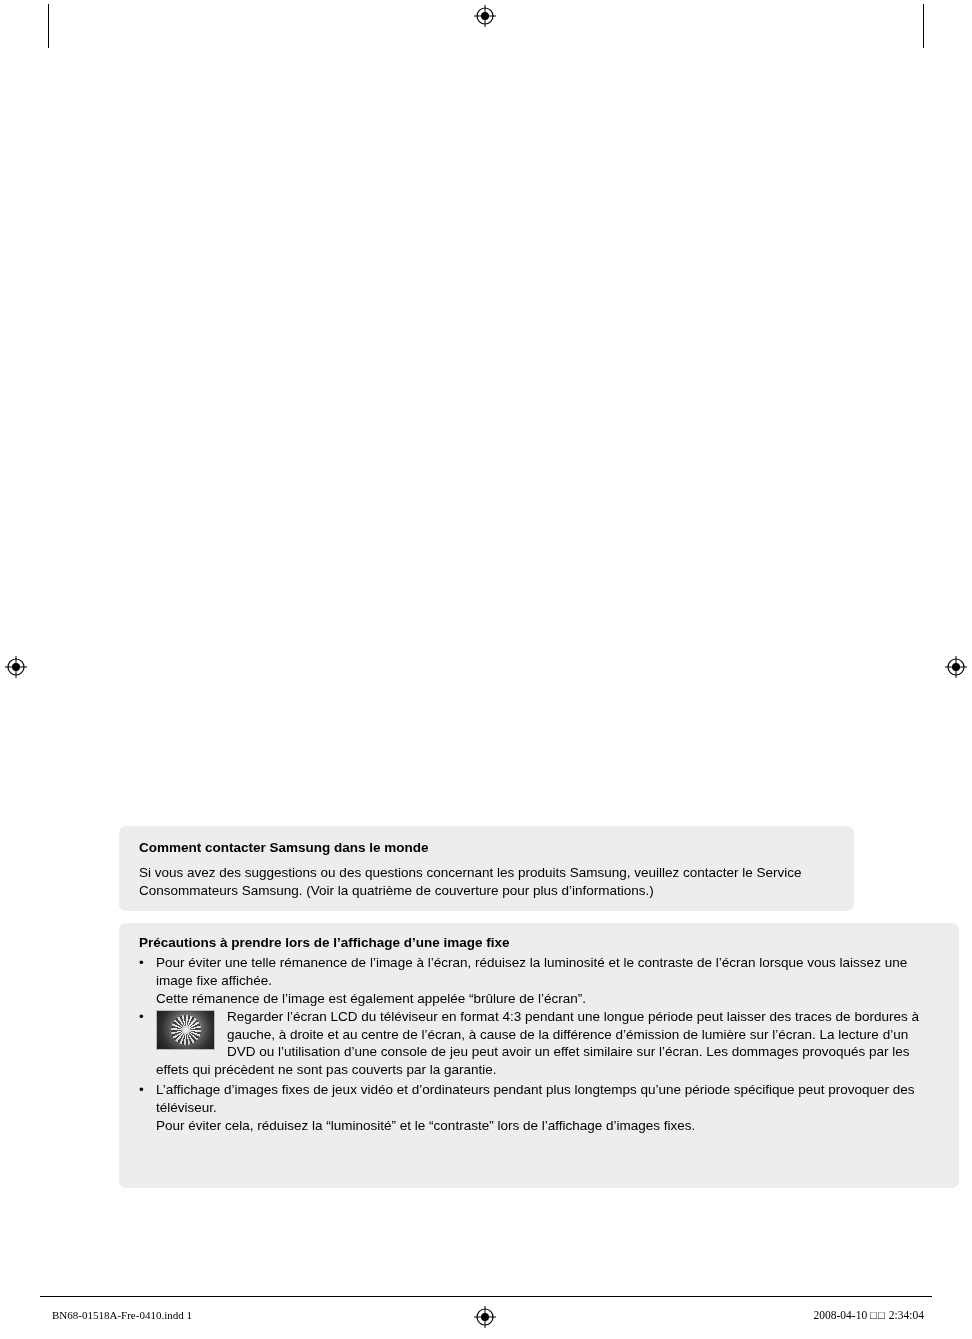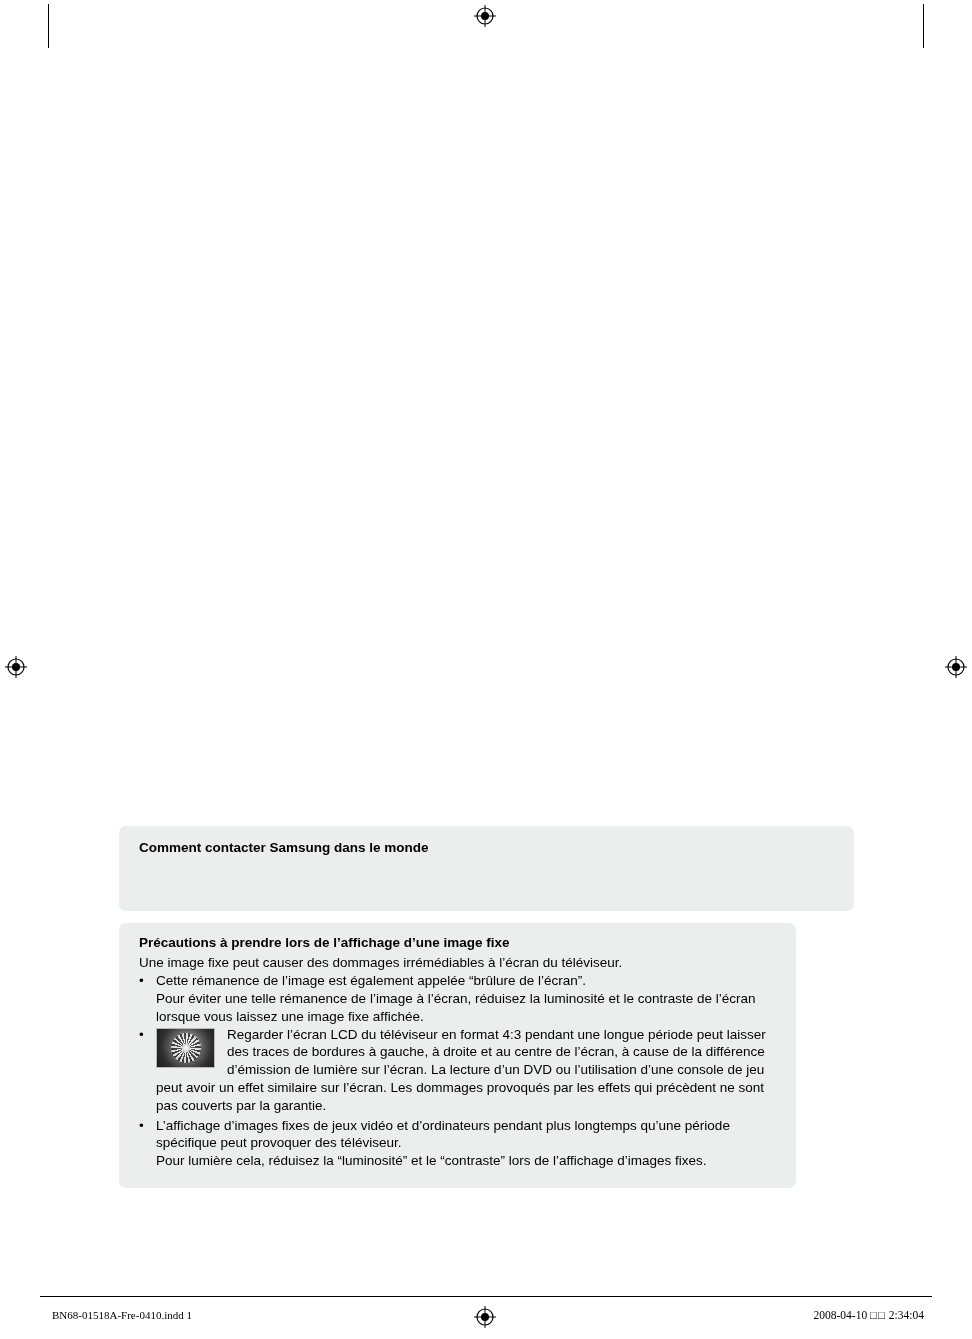--- a/index.html
+++ b/index.html
@@ -50,21 +50,21 @@
     left: 119px;
     top: 826px;
     width: 735px;
     height: 85px;
     padding: 12px 36px 0 20px;
   }
 
   .panel-precautions {
     left: 119px;
     top: 923px;
-    width: 677px;
+    width: 840px;
     height: 265px;
     padding: 10px 20px 12px 20px;
   }
 
   .panel-title {
     font-size: 13.5px;
     font-weight: bold;
     line-height: 1.5;
     margin: 0 0 6px 0;
   }
@@ -197,47 +197,47 @@
     <svg width="22" height="22" viewBox="0 0 22 22">
       <circle cx="11" cy="11" r="8" fill="none" stroke="#000" stroke-width="1.2"></circle>
       <circle cx="11" cy="11" r="4" fill="#000"></circle>
       <line x1="11" y1="0" x2="11" y2="22" stroke="#000" stroke-width="1"></line>
       <line x1="0" y1="11" x2="22" y2="11" stroke="#000" stroke-width="1"></line>
     </svg>
   </div>
 
   <div class="panel panel-contact">
     <div class="panel-title">Comment contacter Samsung dans le monde</div>
+    <div class="panel-text">Si vous avez des suggestions ou des questions concernant les produits Samsung, veuillez contacter le Service Consommateurs Samsung. (Voir la quatrième de couverture pour plus d’informations.)</div>
   </div>
 
   <div class="panel panel-precautions">
     <div class="panel-title">Précautions à prendre lors de l’affichage d’une image fixe</div>
-    <div class="panel-text">Une image fixe peut causer des dommages irrémédiables à l’écran du téléviseur.</div>
 
     <div class="bullet-row">
       <div class="bullet-mark">•</div>
       <div class="bullet-body">
+        <div>Pour éviter une telle rémanence de l’image à l’écran, réduisez la luminosité et le contraste de l’écran lorsque vous laissez une image fixe affichée.</div>
         <div>Cette rémanence de l’image est également appelée “brûlure de l’écran”.</div>
-        <div>Pour éviter une telle rémanence de l’image à l’écran, réduisez la luminosité et le contraste de l’écran lorsque vous laissez une image fixe affichée.</div>
       </div>
     </div>
 
     <div class="bullet-row clearfix">
       <div class="bullet-mark">•</div>
       <div class="bullet-body clearfix">
         <div class="float-thumb"></div>
         <div>Regarder l’écran LCD du téléviseur en format 4:3 pendant une longue période peut laisser des traces de bordures à gauche, à droite et au centre de l’écran, à cause de la différence d’émission de lumière sur l’écran. La lecture d’un DVD ou l’utilisation d’une console de jeu peut avoir un effet similaire sur l’écran. Les dommages provoqués par les effets qui précèdent ne sont pas couverts par la garantie.</div>
       </div>
     </div>
 
     <div class="bullet-row" style="margin-top:2px;">
       <div class="bullet-mark">•</div>
       <div class="bullet-body">
         <div>L’affichage d’images fixes de jeux vidéo et d’ordinateurs pendant plus longtemps qu’une période spécifique peut provoquer des téléviseur.</div>
-        <div>Pour lumière cela, réduisez la “luminosité” et le “contraste” lors de l’affichage d’images fixes.</div>
+        <div>Pour éviter cela, réduisez la “luminosité” et le “contraste” lors de l’affichage d’images fixes.</div>
       </div>
     </div>
   </div>
 
 
   <div class="footer-rule"></div>
   <div class="footer-left">BN68-01518A-Fre-0410.indd   1</div>
   <div class="footer-right">
     <span>2008-04-10</span>
     <span class="tofu">□□</span>

